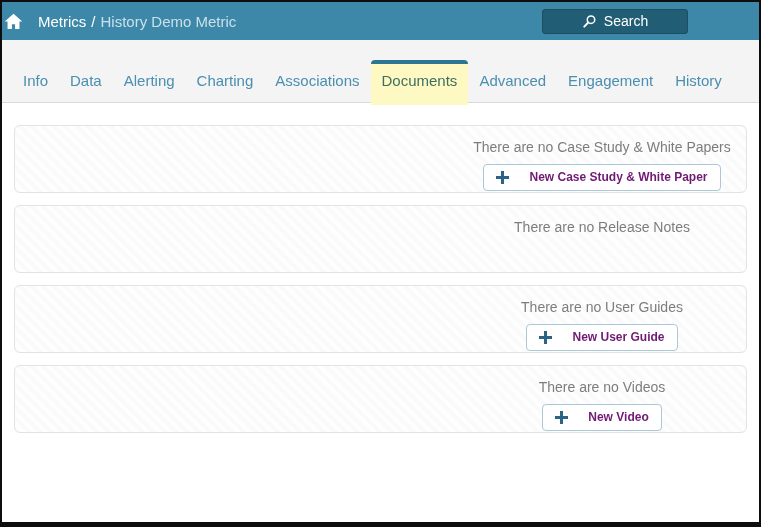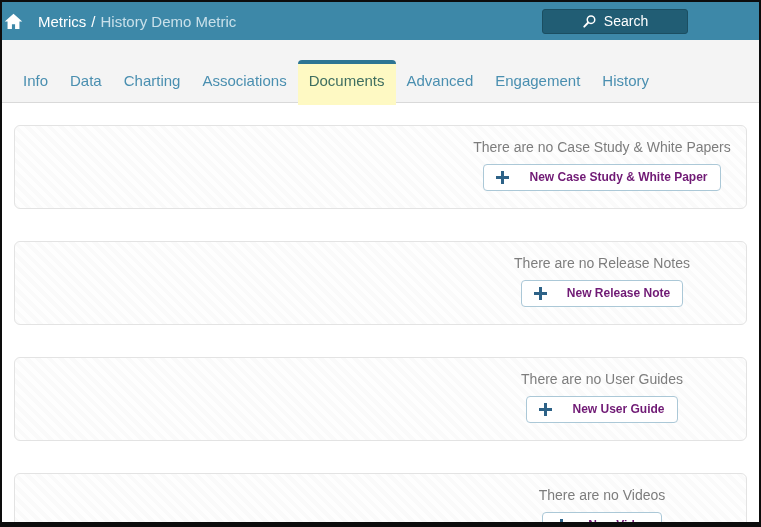--- a/index.html
+++ b/index.html
@@ -76,22 +76,22 @@
     border-radius: 4px 4px 0 0;
     color: #3f6e60;
     margin-bottom: -2px;
     padding-bottom: 16px;
   }
 
   
   .content { background: #ffffff; padding: 22px 12px 0; }
   .panel {
     position: relative;
-    height: 84px;
-    margin-bottom: 32px;
+    height: 68px;
+    margin-bottom: 12px;
     border: 1px solid #e3e3e3;
     border-radius: 6px;
     background: repeating-linear-gradient(45deg, #fafafa 0 4px, #fefefe 4px 8px);
   }
   .panel-body {
     position: absolute;
     top: 13px; right: 8px;
     width: 272px;
     text-align: center;
   }
@@ -145,20 +145,23 @@
   </div>
 
   <div class="tabstrip">
     <a class="tab">
         <span>Info</span>
       </a>
       <a class="tab">
         <span>Data</span>
       </a>
       <a class="tab">
+        <span>Alerting</span>
+      </a>
+      <a class="tab">
         <span>Charting</span>
       </a>
       <a class="tab">
         <span>Associations</span>
       </a>
       <a class="tab active">
         <span>Documents</span>
       </a>
       <a class="tab">
         <span>Advanced</span>
@@ -181,28 +184,20 @@
                 <path d="M5 0 h3 v5 h5 v3 H8 v5 H5 V8 H0 V5 h5 Z" fill="#2d6287"></path>
               </svg>
             </span>
             <span>New Case Study &amp; White Paper</span>
           </button>
         </div>
       </div>
       <div class="panel">
         <div class="panel-body">
           <div class="empty-msg">There are no Release Notes</div>
-          <button class="new-btn">
-            <span class="plus-icon">
-              <svg width="13" height="13" viewBox="0 0 13 13" aria-hidden="true">
-                <path d="M5 0 h3 v5 h5 v3 H8 v5 H5 V8 H0 V5 h5 Z" fill="#2d6287"></path>
-              </svg>
-            </span>
-            <span>New Release Note</span>
-          </button>
         </div>
       </div>
       <div class="panel">
         <div class="panel-body">
           <div class="empty-msg">There are no User Guides</div>
           <button class="new-btn">
             <span class="plus-icon">
               <svg width="13" height="13" viewBox="0 0 13 13" aria-hidden="true">
                 <path d="M5 0 h3 v5 h5 v3 H8 v5 H5 V8 H0 V5 h5 Z" fill="#2d6287"></path>
               </svg>

